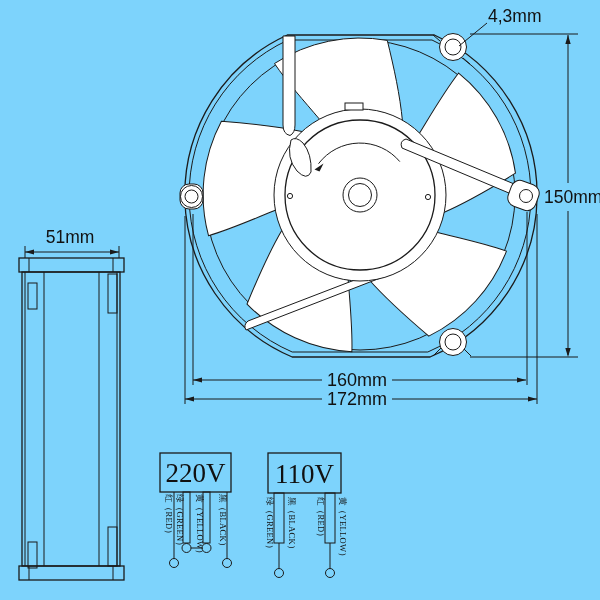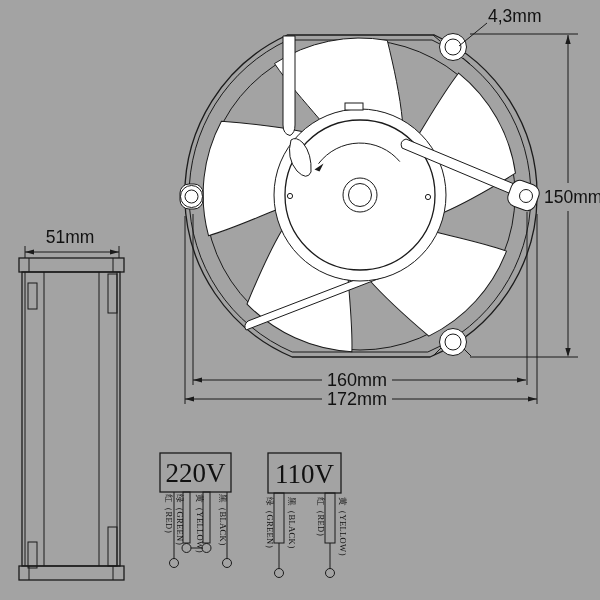--- a/index.html
+++ b/index.html
@@ -1,16 +1,16 @@
 <!DOCTYPE html>
 <html><head>
 <meta charset="utf-8">
 <style>
   html,body{margin:0;padding:0;background:#fff;}
-  .canvas{position:relative;width:600px;height:600px;background:#a3a3a3;overflow:hidden;
+  .canvas{position:relative;width:600px;height:600px;background:#7dd3fc;overflow:hidden;
           font-family:"Liberation Sans",sans-serif;}
   svg{display:block;}
   .ln{stroke:#1b1b1b;stroke-width:1.3;fill:none;}
   .ln-thin{stroke:#1b1b1b;stroke-width:1;fill:none;}
   .occ{stroke:#1b1b1b;stroke-width:1.3;fill:#ffffff;}
   .occ-thin{stroke:#1b1b1b;stroke-width:1;fill:#ffffff;}
   .dim{stroke:#1b1b1b;stroke-width:1;fill:none;}
   .arr{fill:#1b1b1b;stroke:none;}
   .dimtxt{font-family:"Liberation Sans",sans-serif;font-size:17.5px;fill:#111;}
   .dimtxt-b{font-family:"Liberation Sans",sans-serif;font-size:18px;fill:#111;}

